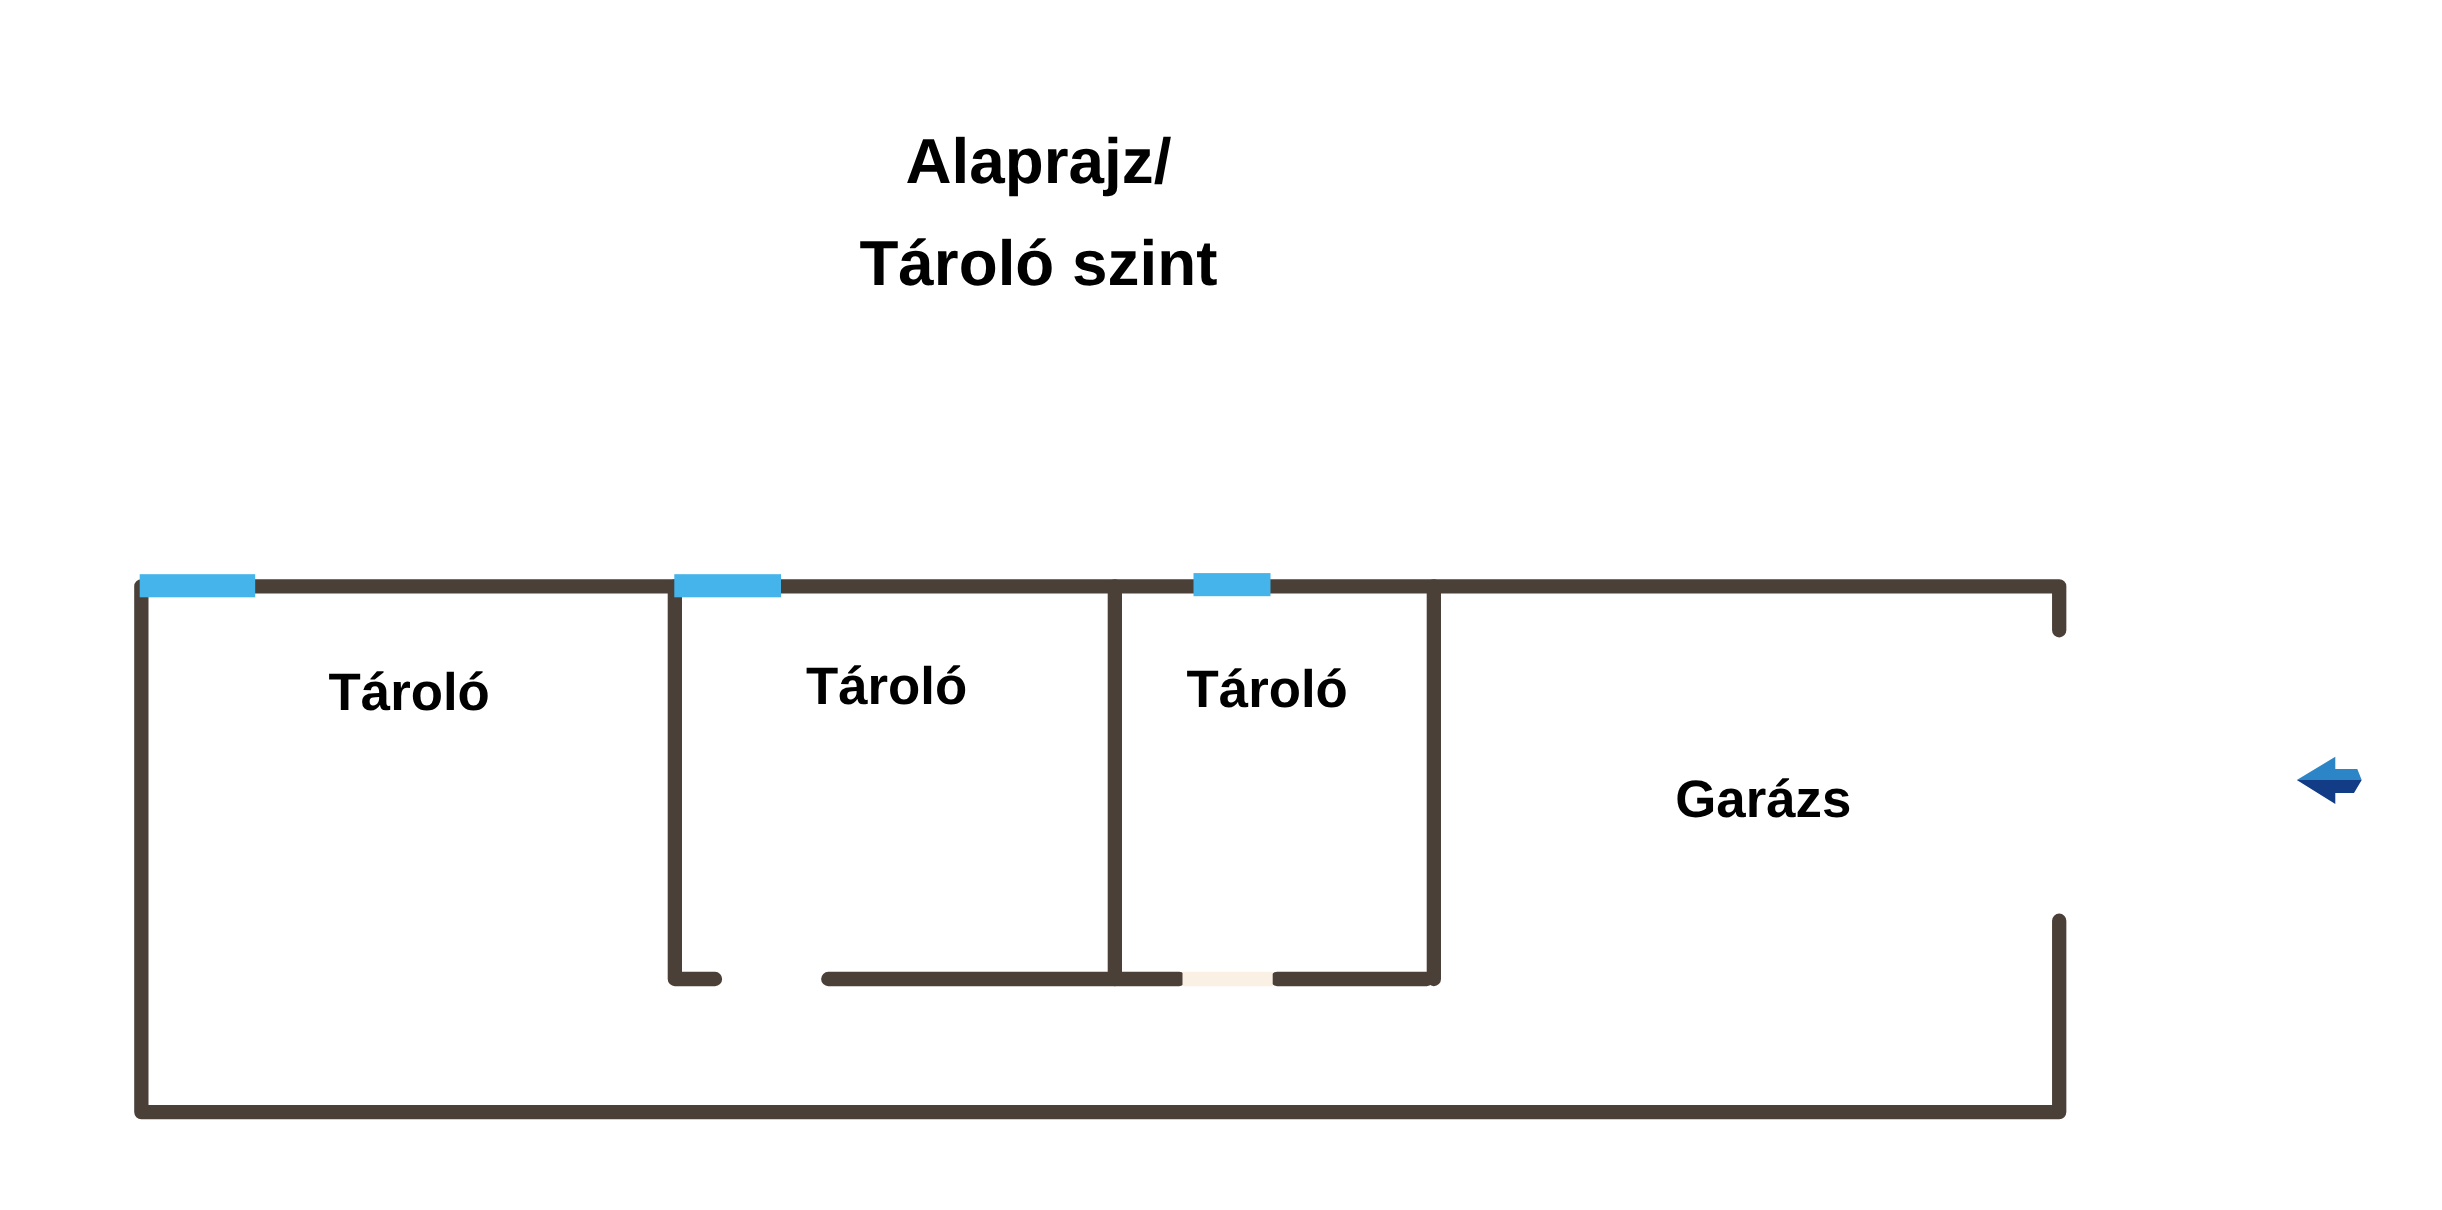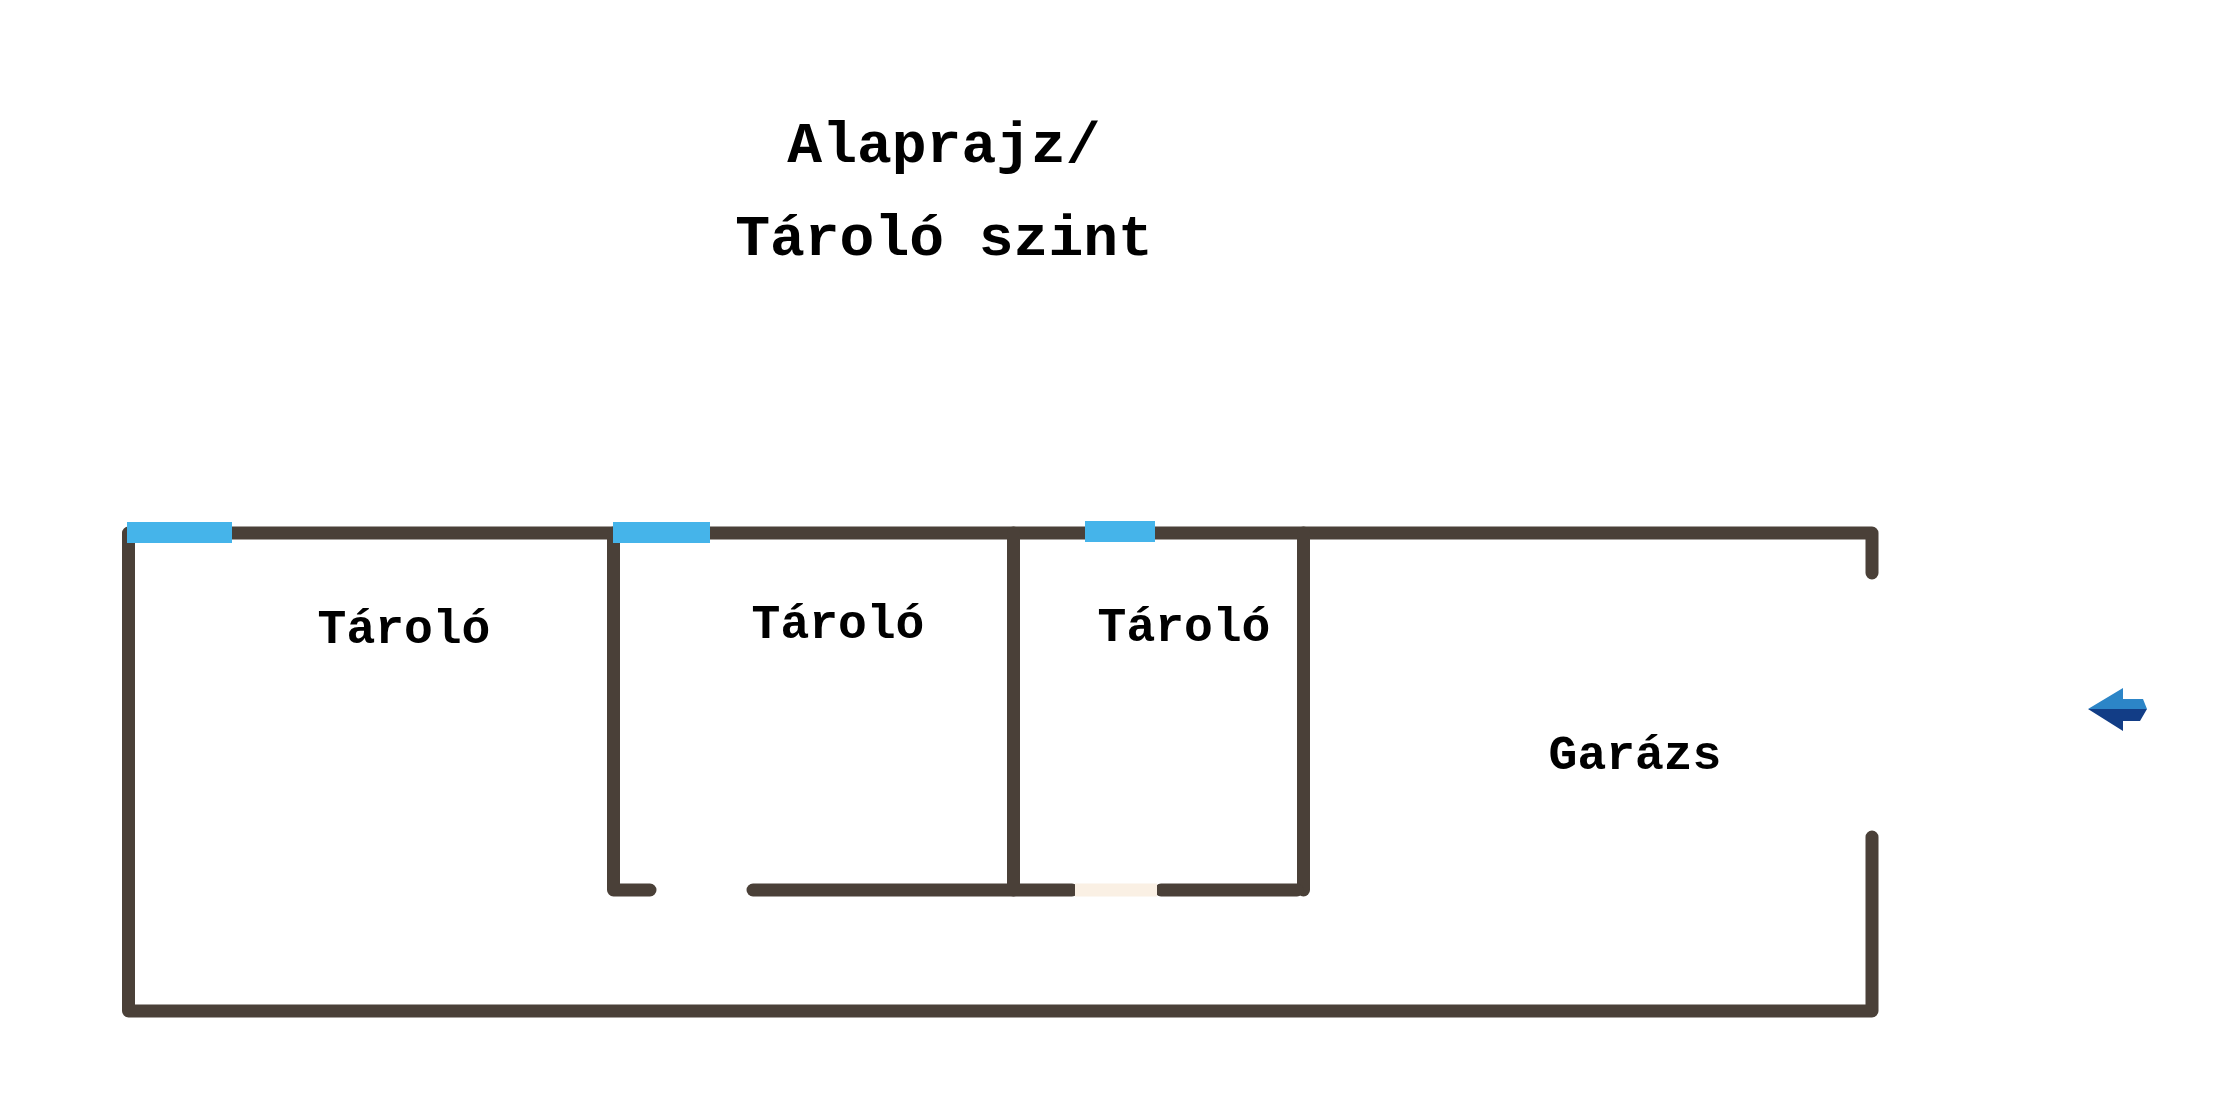--- a/index.html
+++ b/index.html
@@ -1,43 +1,43 @@
 <!DOCTYPE html>
 <html style="--bg-color: #ffffff; --text-color: #000000; --wall-color: #4a4038; --window-color: #45b4ea; --door-color: #faf0e4; --arrow-light: #2c85c7; --arrow-dark: #123d86;"><head>
 <meta charset="utf-8">
 <style>
   html,body{margin:0;padding:0;background:#fff;}
   .stage{
     position:relative;
     width:2220px;height:1031px;
     background:var(--bg-color,#ffffff);
     overflow:hidden;
-    font-family:Liberation Mono, monospace;
+    font-family:Liberation Sans, sans-serif;
   }
   .plan-svg{position:absolute;left:0;top:0;width:2220px;height:1100px;}
   .wall{stroke:var(--wall-color,#4a4038);stroke-width:13;fill:none;
         stroke-linecap:round;stroke-linejoin:round;}
   .door{stroke:var(--door-color,#faf0e4);stroke-width:13;fill:none;stroke-linecap:butt;}
   .window{fill:var(--window-color,#45b4ea);}
   .arrow-light{fill:var(--arrow-light,#2c85c7);}
   .arrow-dark{fill:var(--arrow-dark,#123d86);}
   .title{
     position:absolute;left:944px;top:100px;transform:translateX(-50%);
     text-align:center;font-weight:bold;font-size:58px;line-height:93px;
     color:var(--text-color,#000);white-space:nowrap;
   }
   .room-label{
     position:absolute;transform:translateX(-50%);
     font-weight:bold;font-size:48px;line-height:48px;
-    color:var(--text-color,#000);white-space:nowrap;margin-left:32px;
+    color:var(--text-color,#000);white-space:nowrap;
   }
   .room-label.r1{left:372px;top:606px;}
   .room-label.r2{left:806px;top:601px;}
   .room-label.r3{left:1152px;top:604px;}
-  .room-label.r4{left:1603px;top:732px;}
+  .room-label.r4{left:1603px;top:704px;}
 </style>
 </head>
 <body>
 
 <div class="stage">
 
   <div class="title">
     <div>Alaprajz/</div>
     <div>Tároló szint</div>
   </div>

